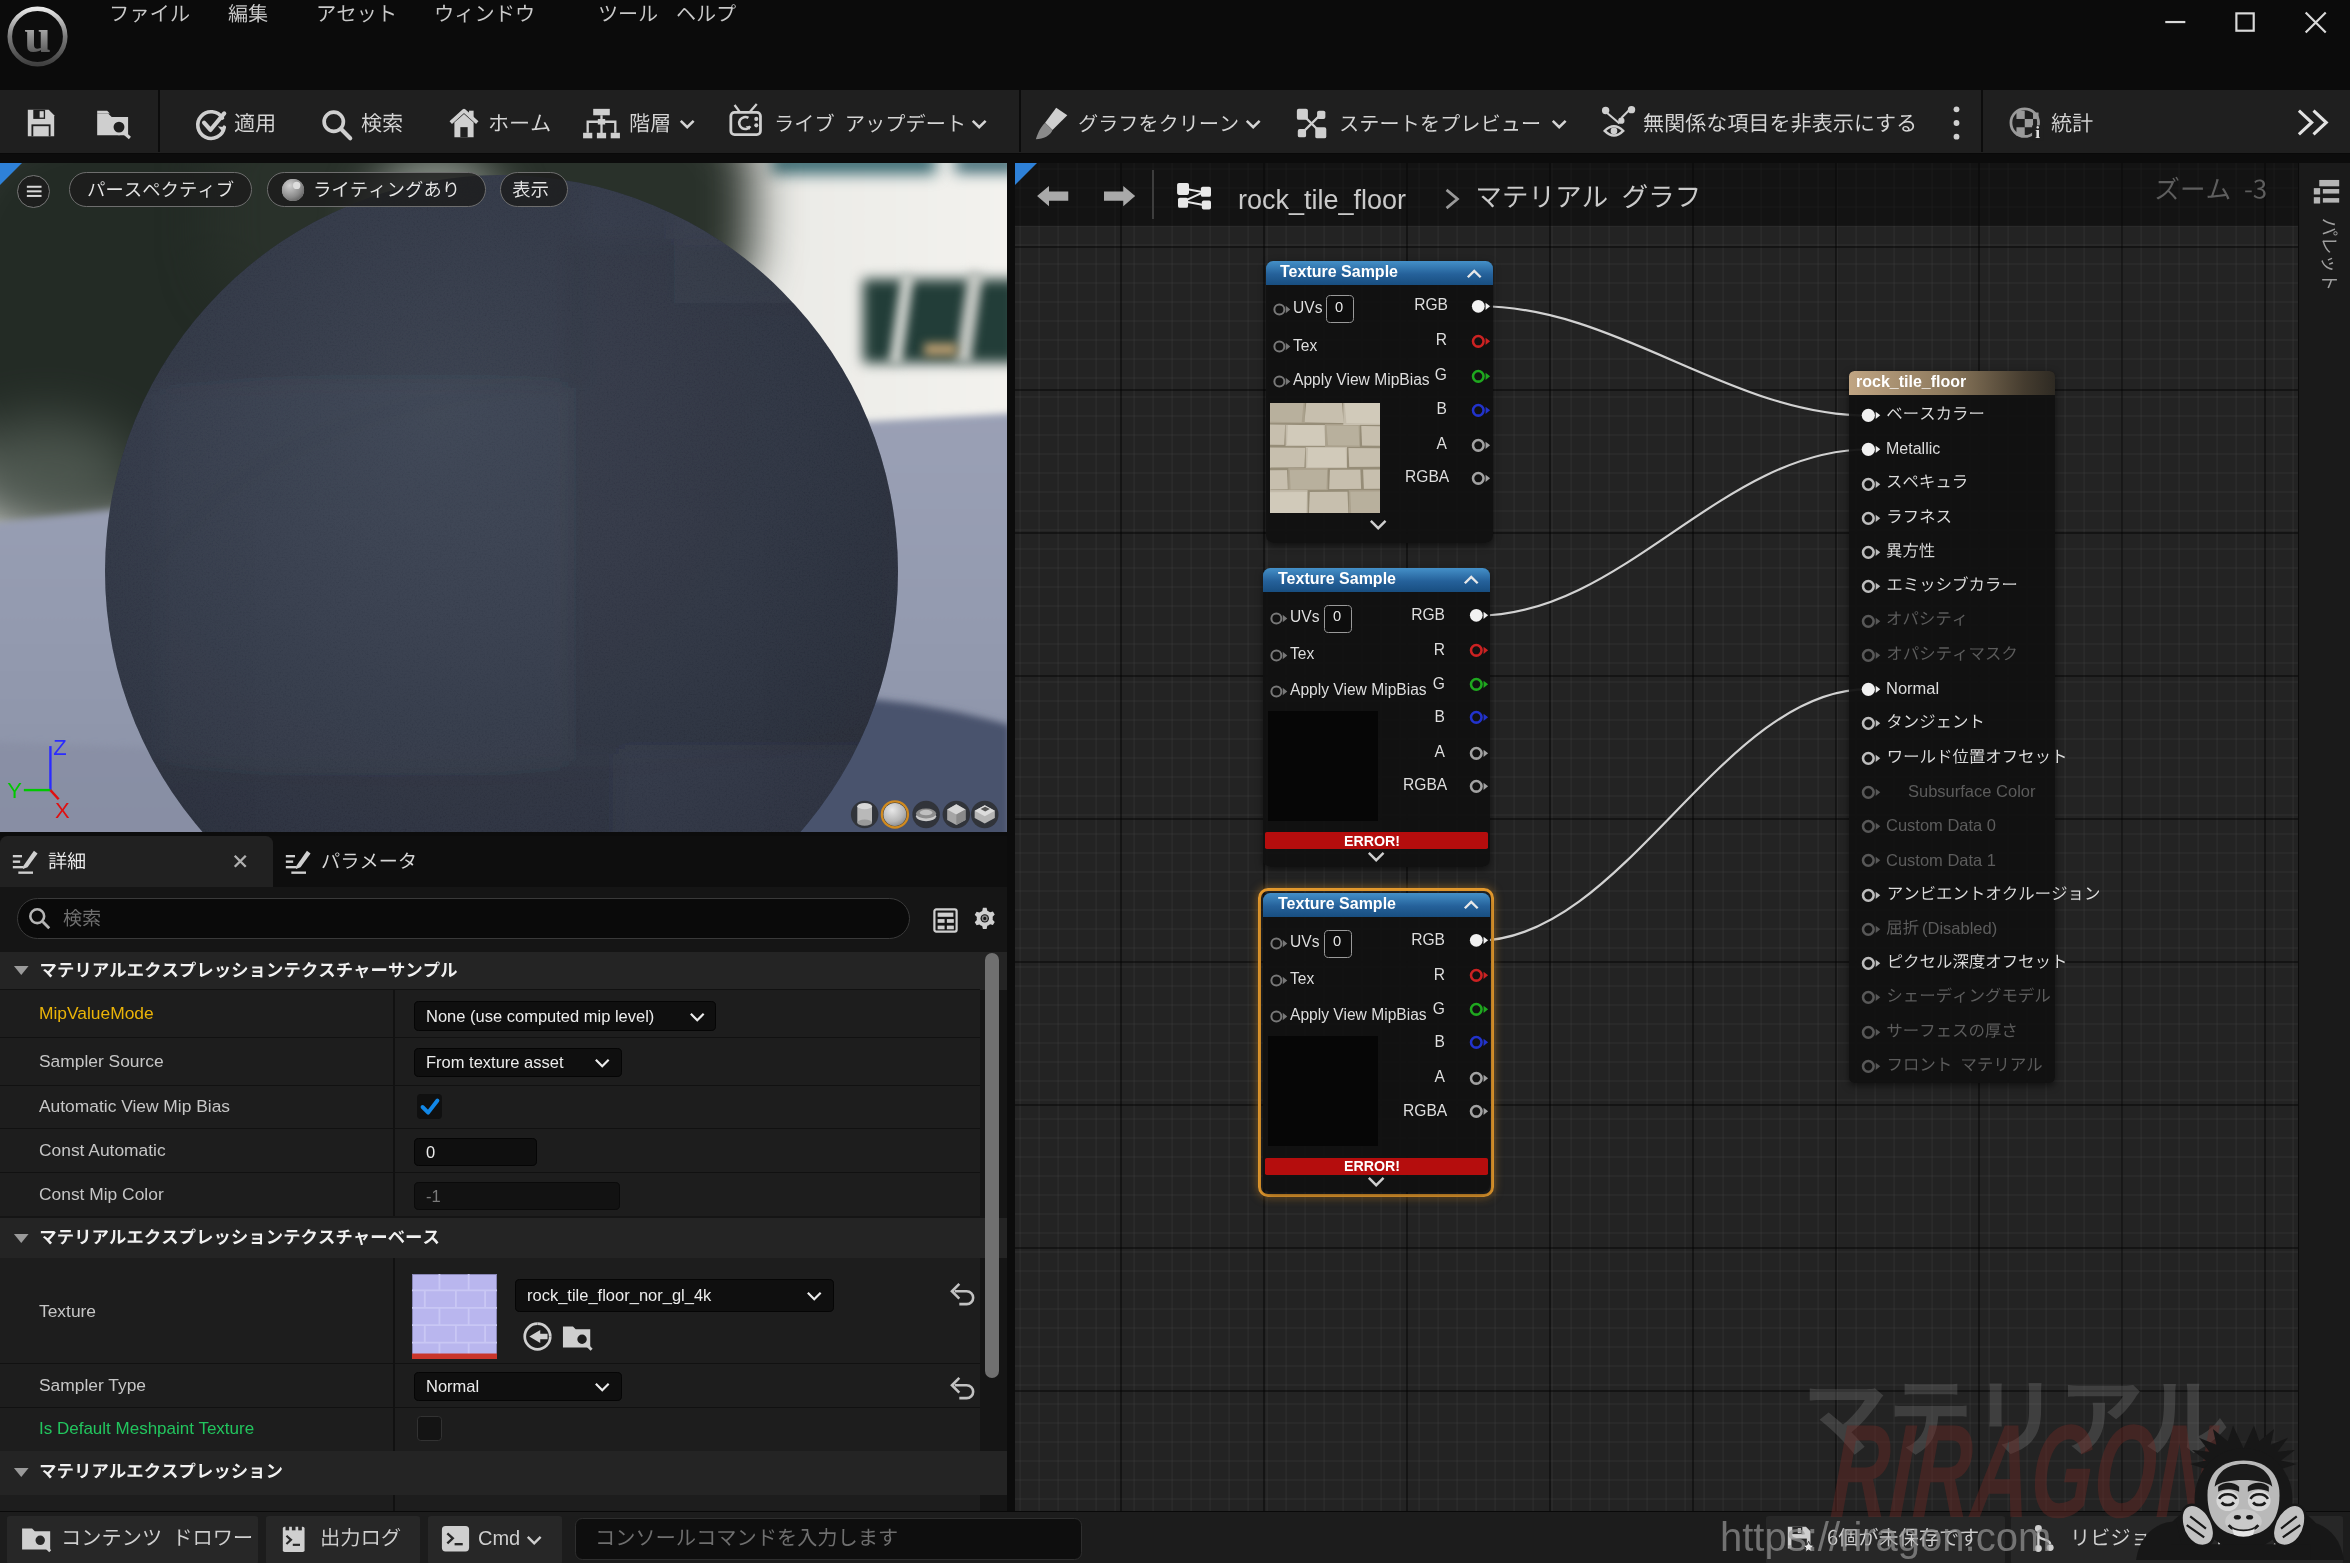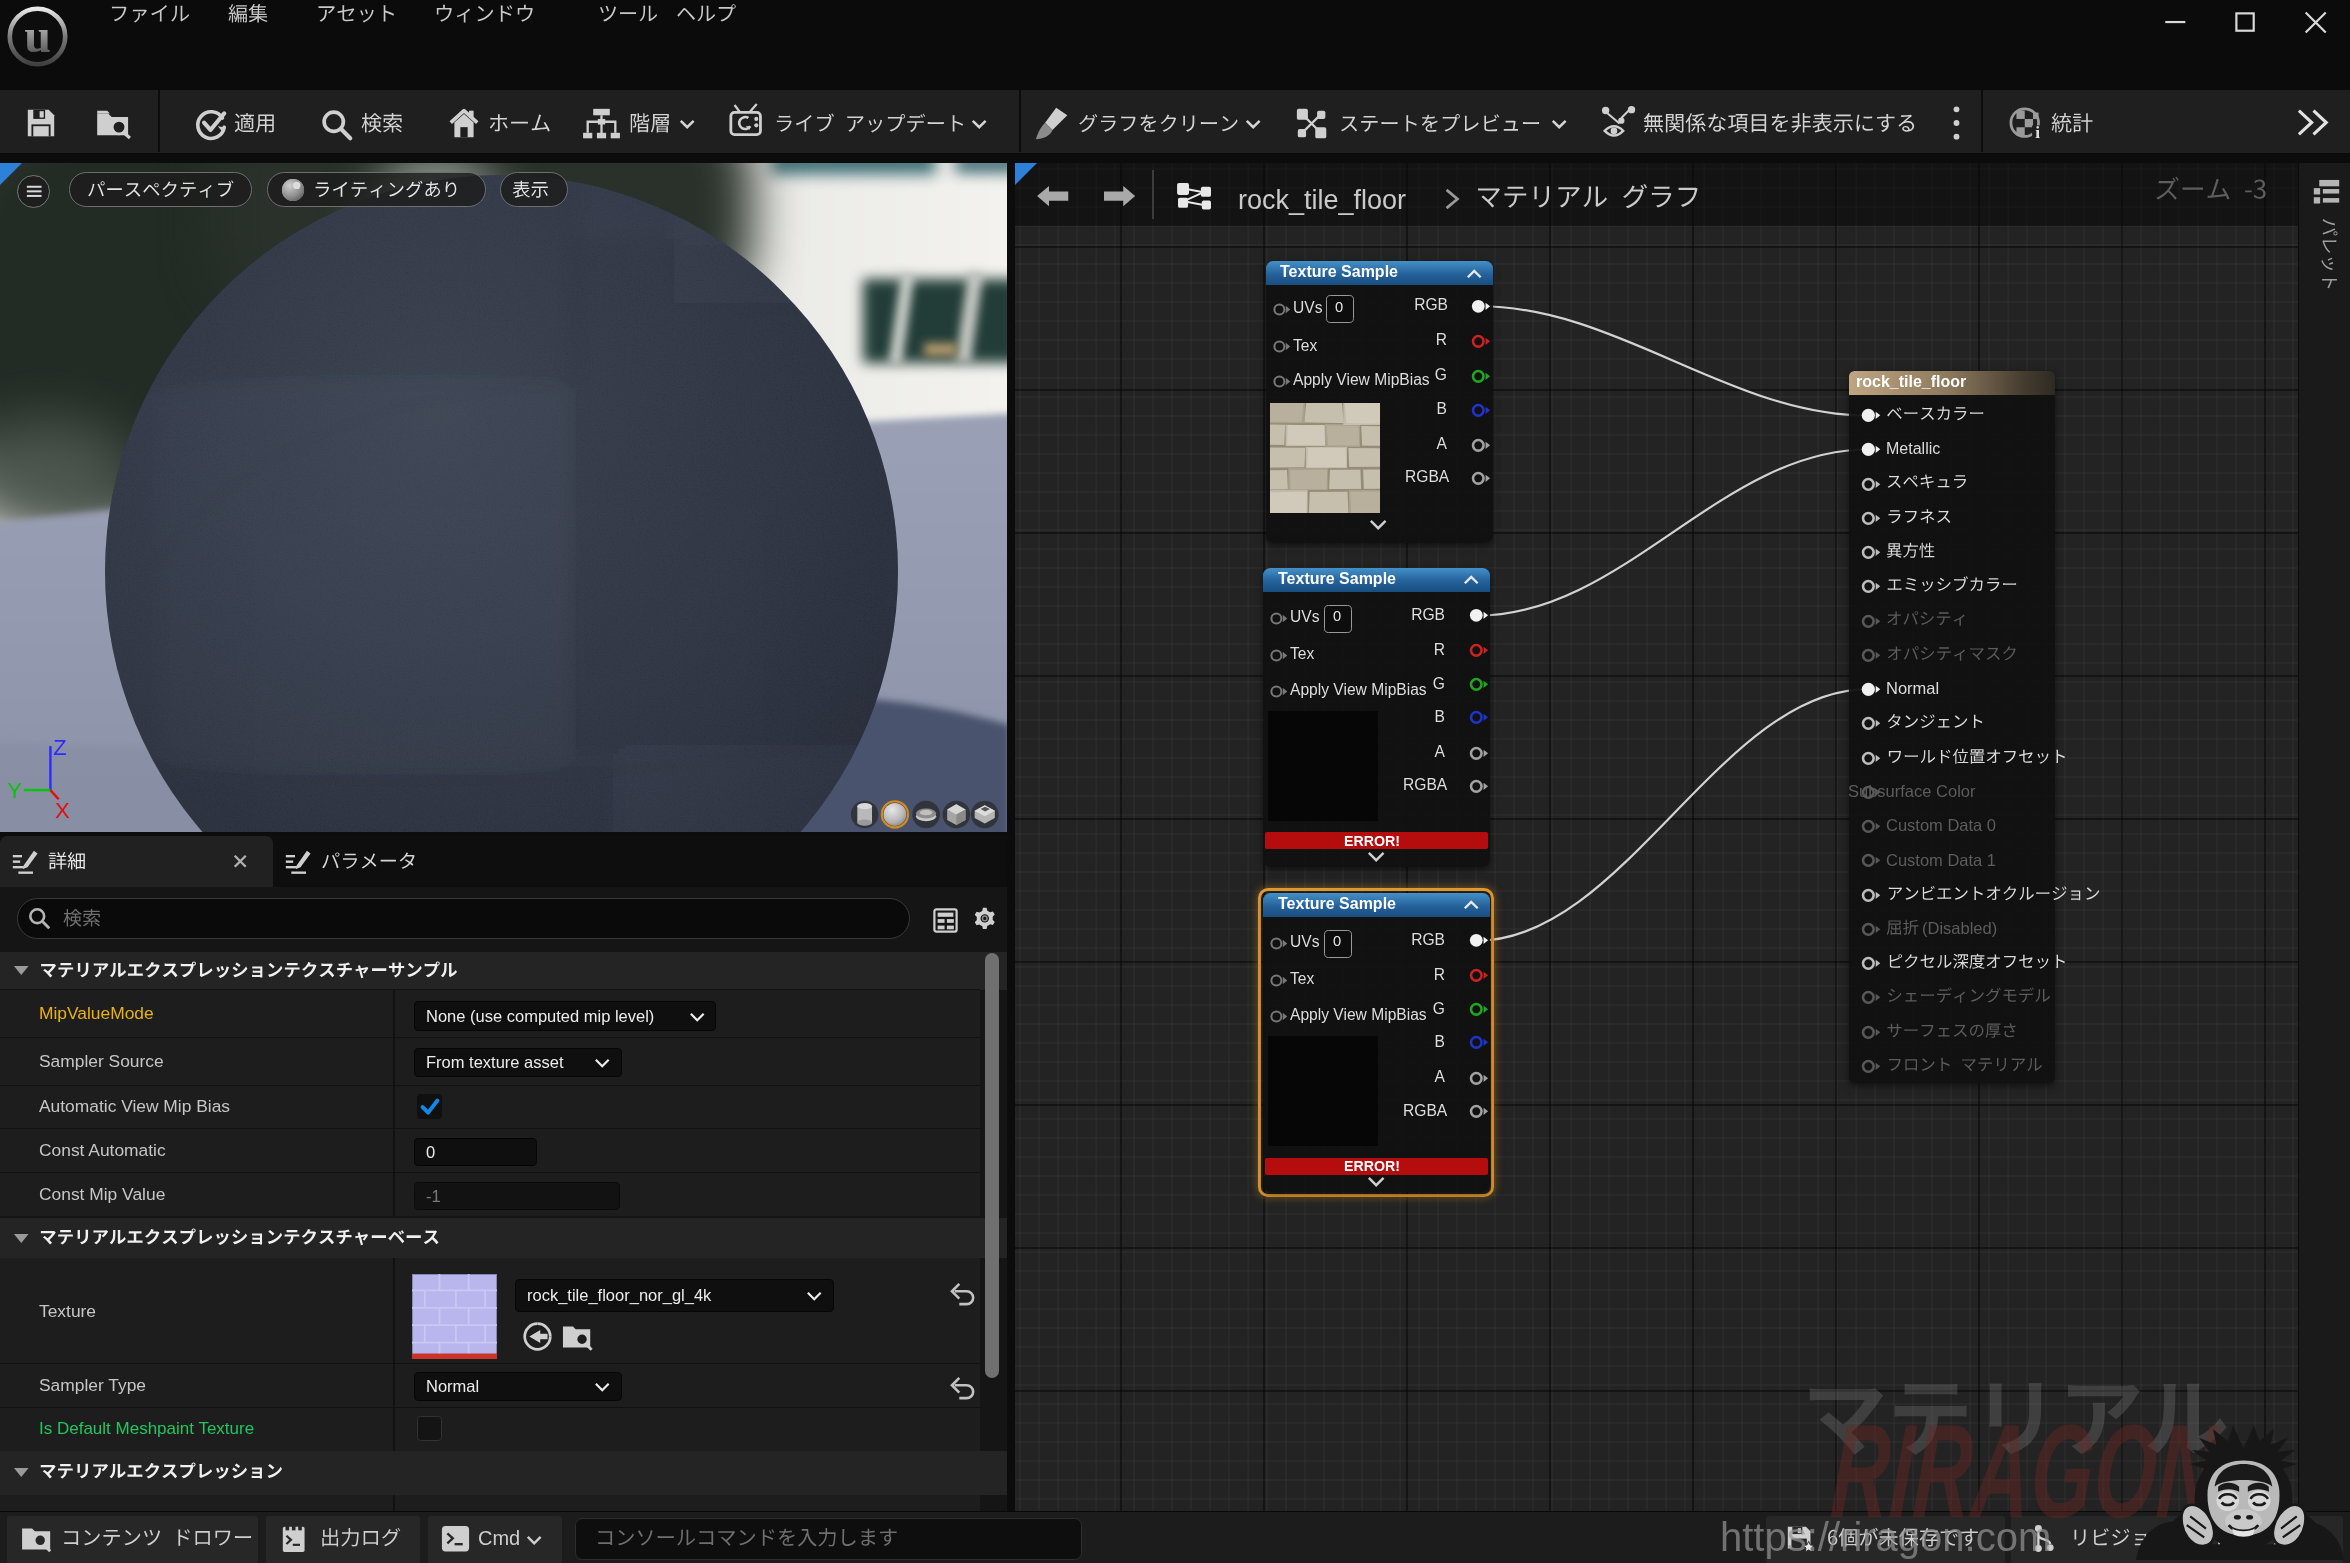--- a/index.html
+++ b/index.html
@@ -386,21 +386,21 @@
 <div class="abs" style="left:0;top:153px;width:980px;height:1.4px;background:#111"></div>
 <div class="abs" style="left:0;top:201px;width:980px;height:1.4px;background:#111"></div>
 <div class="abs" style="left:0;top:249px;width:980px;height:1.4px;background:#111"></div>
 <div class="abs" style="left:0;top:292px;width:980px;height:1.4px;background:#111"></div>
 <div class="abs" style="left:0;top:336px;width:980px;height:1.4px;background:#111"></div>
 <div class="abs" style="left:393px;top:153px;width:1.8px;height:227px;background:#111"></div>
 <div class="txt" style="left:39px;top:167px;font-size:17.4px;color:#eab308;font-weight:400;">MipValueMode</div>
 <div class="txt" style="left:39px;top:215px;font-size:17.4px;color:#c6c6c6;font-weight:400;">Sampler Source</div>
 <div class="txt" style="left:39px;top:260px;font-size:17.4px;color:#c6c6c6;font-weight:400;">Automatic View Mip Bias</div>
 <div class="txt" style="left:39px;top:304px;font-size:17.4px;color:#c6c6c6;font-weight:400;">Const Automatic</div>
-<div class="txt" style="left:39px;top:348px;font-size:17.4px;color:#c6c6c6;font-weight:400;">Const Mip Value</div>
+<div class="txt" style="left:39px;top:348px;font-size:17.4px;color:#c6c6c6;font-weight:400;">Const Mip Color</div>
 <div class="abs" style="left:414px;top:165px;width:302px;height:30px;background:#0f0f0f;border:0.9px solid #050505;border-radius:4.6px"></div>
       <div class="txt" style="left:426px;top:171px;font-size:16.5px;color:#ececec;font-weight:400;">None (use computed mip level)</div>
       <svg class="abs" style="left:689px;top:176px" width="16.5" height="11" viewBox="0 0 18 12">
         <path d="M2 2 L9 9 L16 2" stroke="#ececec" stroke-width="2.4" fill="none"></path>
       </svg>
 <div class="abs" style="left:414px;top:212px;width:208px;height:28.5px;background:#0f0f0f;border:0.9px solid #050505;border-radius:4.6px"></div>
       <div class="txt" style="left:426px;top:217px;font-size:16.5px;color:#ececec;font-weight:400;">From texture asset</div>
       <svg class="abs" style="left:594px;top:222px" width="16.5" height="11" viewBox="0 0 18 12">
         <path d="M2 2 L9 9 L16 2" stroke="#ececec" stroke-width="2.4" fill="none"></path>
       </svg>
@@ -827,21 +827,21 @@
         <circle cx="8" cy="8" r="5.8" fill="none" stroke="#bdbdbd" stroke-width="2.8"></circle>
         <path d="M16 4 l5 4 l-5 4 z" fill="#bdbdbd"></path>
       </svg>
 <svg style="position:absolute;left:871px;top:585px;overflow:visible" width="184" height="21" viewBox="0 0 200 23">
         <path fill="#dcdcdc" d="M15.8 3.8 14.7 3.1C14.4 3.2 13.9 3.2 13.5 3.2C12.5 3.2 4.9 3.2 4.3 3.2C3.5 3.2 2.9 3.2 2.4 3.2C2.4 3.6 2.4 4 2.4 4.4C2.4 5.1 2.4 7.7 2.4 8.2C2.4 8.6 2.4 8.9 2.4 9.4H4C4 8.9 4 8.5 4 8.2C4 7.7 4 5.1 4 4.6C5.3 4.6 12.9 4.6 13.9 4.6C13.7 6.8 13.2 9.1 12.2 10.7C10.7 13 8.1 14.5 5.5 15.2L6.7 16.5C9.6 15.5 12.1 13.7 13.5 11.4C14.8 9.4 15.2 6.8 15.5 4.7C15.6 4.5 15.7 4 15.8 3.8Z M19.8 8V9.8C20.4 9.8 21.3 9.7 22.3 9.7C23.7 9.7 30.9 9.7 32.2 9.7C33 9.7 33.8 9.8 34.1 9.8V8C33.8 8.1 33.1 8.1 32.2 8.1C30.9 8.1 23.7 8.1 22.3 8.1C21.3 8.1 20.4 8.1 19.8 8Z M45.4 15.5 46.4 16.3C46.5 16.1 46.7 16 47 15.8C49.1 14.8 51.6 13 53.1 10.9L52.3 9.6C50.9 11.7 48.7 13.3 47 14.1C47 13.5 47 4.8 47 3.7C47 3 47.1 2.5 47.1 2.3H45.5C45.5 2.5 45.5 3 45.5 3.7C45.5 4.8 45.5 13.6 45.5 14.5C45.5 14.8 45.5 15.2 45.4 15.5ZM37.2 15.4 38.5 16.3C40 15 41.2 13.3 41.7 11.3C42.2 9.5 42.3 5.7 42.3 3.7C42.3 3.2 42.4 2.6 42.4 2.4H40.7C40.8 2.8 40.9 3.2 40.9 3.7C40.9 5.7 40.8 9.3 40.3 10.9C39.8 12.7 38.7 14.3 37.2 15.4Z M65.8 2.9 64.8 3.3C65.4 4.1 66 5.1 66.4 6.1L67.4 5.6C67 4.8 66.3 3.5 65.8 2.9ZM68 2 67 2.4C67.6 3.2 68.2 4.2 68.7 5.1L69.7 4.6C69.2 3.8 68.5 2.6 68 2ZM59.5 14.5C59.5 15.2 59.5 16 59.4 16.6H61.1C61.1 16 61 15.1 61 14.5V8.6C63 9.2 66.1 10.4 68.1 11.4L68.7 9.9C66.8 9 63.4 7.7 61 7V4C61 3.5 61.1 2.7 61.1 2.1H59.3C59.5 2.7 59.5 3.5 59.5 4C59.5 5.5 59.5 13.5 59.5 14.5Z M79.4 7C80.1 9.4 80.6 12.5 80.7 14.3L82.1 14C81.9 12.2 81.3 9.1 80.6 6.8ZM77.9 4.3V5.5H88.9V4.3H84V0.9H82.6V4.3ZM77.5 15.2V16.4H89.4V15.2H85C85.9 12.9 86.8 9.5 87.4 6.9L86 6.6C85.5 9.2 84.5 12.9 83.7 15.2ZM77 0.8C75.9 3.5 74.2 6.2 72.4 7.9C72.6 8.2 73 8.9 73.1 9.2C73.8 8.5 74.5 7.7 75.1 6.9V17.2H76.4V4.9C77.1 3.7 77.8 2.4 78.3 1.2Z M101.7 2.4H104.7V4.1H101.7ZM97.5 2.4H100.4V4.1H97.5ZM93.4 2.4H96.2V4.1H93.4ZM96.7 10.8H104V11.8H96.7ZM96.7 12.6H104V13.6H96.7ZM96.7 9H104V10H96.7ZM95.4 8.2V14.4H105.3V8.2H99.4L99.6 7.1H106.8V6H99.8L99.9 5.1H106.1V1.5H92.1V5.1H98.6L98.4 6H91.2V7.1H98.3L98.1 8.2ZM92.2 8.4V17.3H93.6V16.5H107.3V15.4H93.6V8.4Z M109.5 13.3 110.6 14.5C113.8 12.8 117 9.8 118.5 7.7L118.5 14.3C118.5 14.7 118.4 15 117.8 15C117.2 15 116.2 14.9 115.3 14.8L115.4 16.2C116.3 16.3 117.4 16.3 118.3 16.3C119.4 16.3 120 15.8 120 14.9C119.9 12.7 119.9 9.1 119.8 6.4H122.7C123.1 6.4 123.8 6.4 124.2 6.4V4.9C123.8 4.9 123.1 5 122.6 5H119.8L119.8 3.3C119.8 2.8 119.8 2.2 119.9 1.7H118.2C118.3 2.1 118.3 2.6 118.4 3.3L118.4 5H111.9C111.3 5 110.7 5 110.2 4.9V6.4C110.8 6.4 111.3 6.4 111.9 6.4H117.8C116.4 8.5 113.2 11.5 109.5 13.3Z M141.5 3.9 140.4 3.2C140.1 3.3 139.7 3.3 139.4 3.3C138.6 3.3 131.4 3.3 130.4 3.3C129.8 3.3 129.1 3.2 128.6 3.2V4.7C129.1 4.7 129.7 4.7 130.4 4.7C131.4 4.7 138.6 4.7 139.6 4.7C139.4 6.4 138.5 8.9 137.2 10.5C135.7 12.5 133.7 14 130.2 14.9L131.5 16.2C134.8 15.2 136.9 13.5 138.5 11.4C140 9.6 140.8 6.7 141.2 4.8C141.3 4.4 141.4 4.1 141.5 3.9Z M159.9 5.5 158.9 4.7C158.7 4.8 158.3 4.9 157.9 5C157.2 5.1 154 5.8 151 6.4V3.6C151 3.1 151 2.4 151.1 1.9H149.4C149.5 2.4 149.5 3 149.5 3.6V6.7C147.6 7 145.9 7.3 145.1 7.4L145.3 8.9L149.5 8.1V13.5C149.5 15.3 150.1 16.2 153.5 16.2C155.7 16.2 157.5 16 159.1 15.8L159.2 14.3C157.4 14.6 155.7 14.8 153.6 14.8C151.4 14.8 151 14.4 151 13.1V7.8L157.8 6.4C157.2 7.5 155.9 9.5 154.6 10.7L155.8 11.4C157.3 10 158.7 7.7 159.5 6.2C159.6 6 159.8 5.7 159.9 5.5Z M170.7 5.5 169.4 5.9C169.7 6.7 170.6 9 170.8 9.8L172.1 9.4C171.9 8.6 171 6.2 170.7 5.5ZM177.2 6.5 175.7 6C175.4 8.3 174.5 10.6 173.2 12.2C171.7 14 169.4 15.4 167.3 16L168.5 17.2C170.5 16.4 172.7 15 174.4 12.9C175.7 11.3 176.5 9.4 176.9 7.4C177 7.1 177.1 6.9 177.2 6.5ZM166.5 6.4 165.2 6.9C165.5 7.5 166.5 10 166.8 10.9L168.2 10.4C167.8 9.5 166.9 7.1 166.5 6.4Z M186.1 14.3C186.1 14.9 186 15.8 185.9 16.4H187.7C187.6 15.8 187.6 14.8 187.6 14.3L187.6 8.3C189.6 8.9 192.7 10.2 194.6 11.2L195.2 9.7C193.4 8.7 189.9 7.4 187.6 6.7V3.8C187.6 3.2 187.6 2.5 187.7 1.9H185.9C186 2.5 186.1 3.3 186.1 3.8C186.1 5.3 186.1 13.2 186.1 14.3Z"></path>
       </svg>
 <svg class="abs" style="left:846px;top:622px" width="22" height="14.7" viewBox="0 0 24 16">
         <circle cx="8" cy="8" r="5.8" fill="none" stroke="#585858" stroke-width="2.8"></circle>
         <path d="M16 4 l5 4 l-5 4 z" fill="#585858"></path>
       </svg>
-<div class="txt" style="left:833px;top:619px;font-size:16.5px;color:#5c5c5c;font-weight:400;">Subsurface Color</div>
+<div class="txt" style="left:893px;top:619px;font-size:16.5px;color:#5c5c5c;font-weight:400;">Subsurface Color</div>
 <svg class="abs" style="left:846px;top:656px" width="22" height="14.7" viewBox="0 0 24 16">
         <circle cx="8" cy="8" r="5.8" fill="none" stroke="#585858" stroke-width="2.8"></circle>
         <path d="M16 4 l5 4 l-5 4 z" fill="#585858"></path>
       </svg>
 <div class="txt" style="left:871px;top:653px;font-size:16.5px;color:#5c5c5c;font-weight:400;">Custom Data 0</div>
 <svg class="abs" style="left:846px;top:690px" width="22" height="14.7" viewBox="0 0 24 16">
         <circle cx="8" cy="8" r="5.8" fill="none" stroke="#585858" stroke-width="2.8"></circle>
         <path d="M16 4 l5 4 l-5 4 z" fill="#585858"></path>
       </svg>
 <div class="txt" style="left:871px;top:688px;font-size:16.5px;color:#5c5c5c;font-weight:400;">Custom Data 1</div>

